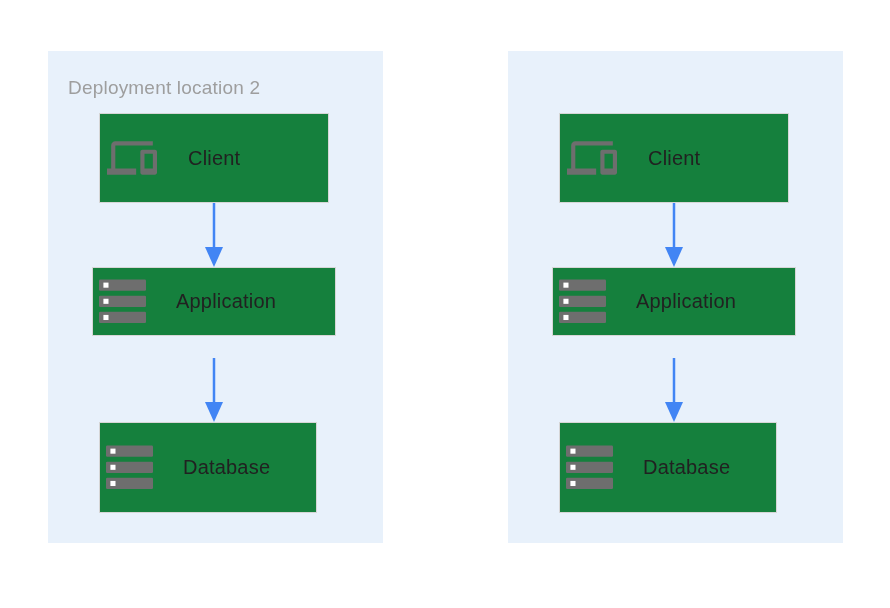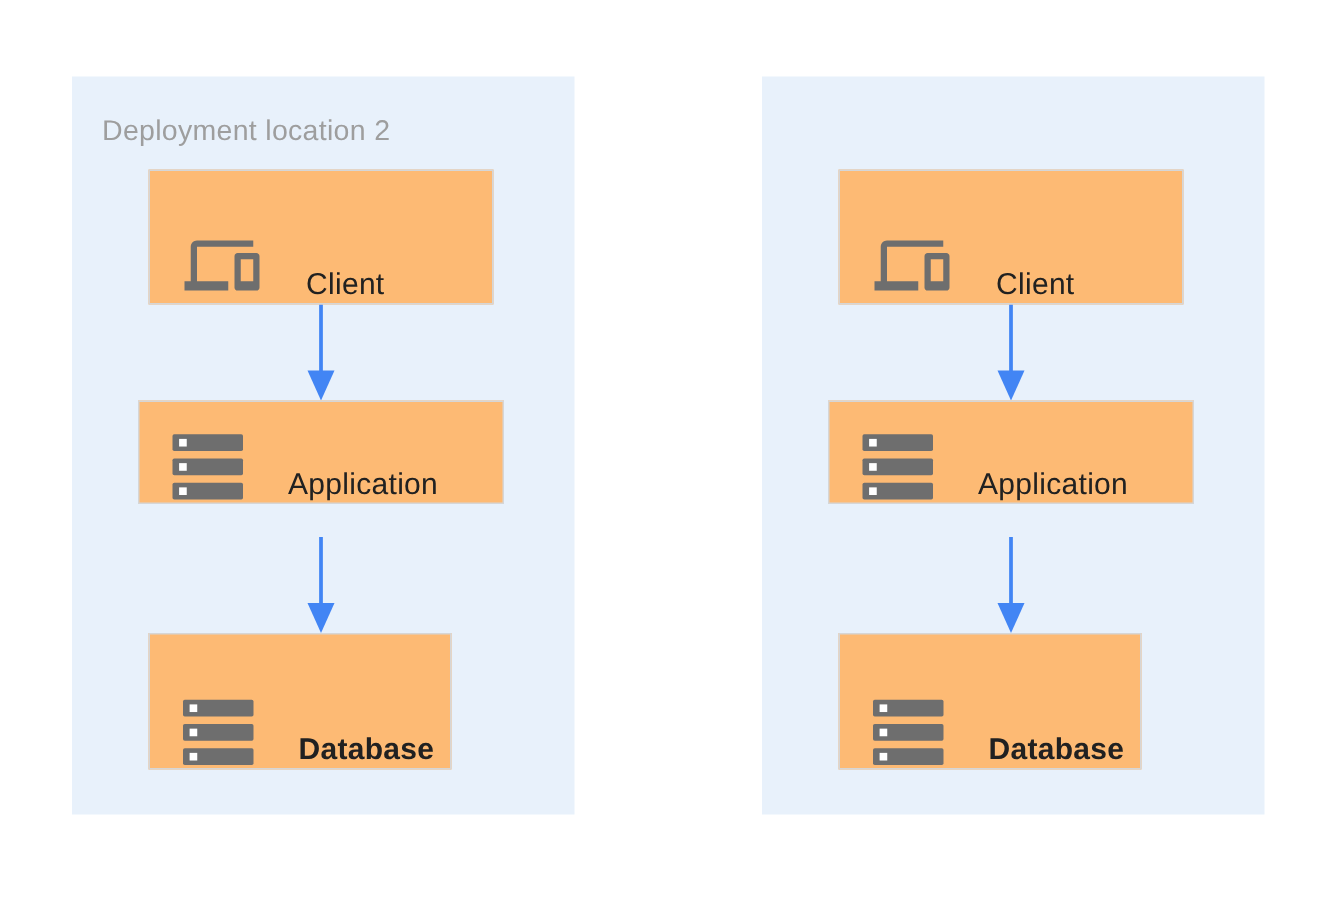--- a/index.html
+++ b/index.html
@@ -25,43 +25,43 @@
     top: 26px;
     left: 20px;
     font-size: 19px;
     line-height: 22px;
     color: #9E9E9E;
     letter-spacing: 0.2px;
     white-space: nowrap;
   }
   .node {
     position: absolute;
-    background: #fdba74;
+    background: #15803d;
     border: 1px solid #D6D6D6;
     box-sizing: border-box;
     display: flex;
-    align-items: flex-end;
-    padding-left: 20px;
+    align-items: center;
+    padding-left: 4px;
   }
   .node .icon {
     flex: 0 0 auto;
     display: flex;
     align-items: center;
     justify-content: center;
   }
   .node .label {
     margin-left: 28px;
     font-size: 20px;
     color: #212121;
     letter-spacing: 0.2px;
     white-space: nowrap;
   }
   .node.client  { left: 51px; top: 62px;  width: 230px; height: 90px; }
   .node.app     { left: 44px; top: 216px; width: 244px; height: 69px; }
-  .node.db      { left: 51px; top: 371px; width: 202px; height: 91px; font-weight: bold; }
+  .node.db      { left: 51px; top: 371px; width: 218px; height: 91px; }
   .arrow {
     position: absolute;
     left: 155px;
     width: 22px;
     height: 64px;
   }
   .arrow.a1 { top: 152px; }
   .arrow.a2 { top: 307px; }
   svg { display: block; }
 </style>

